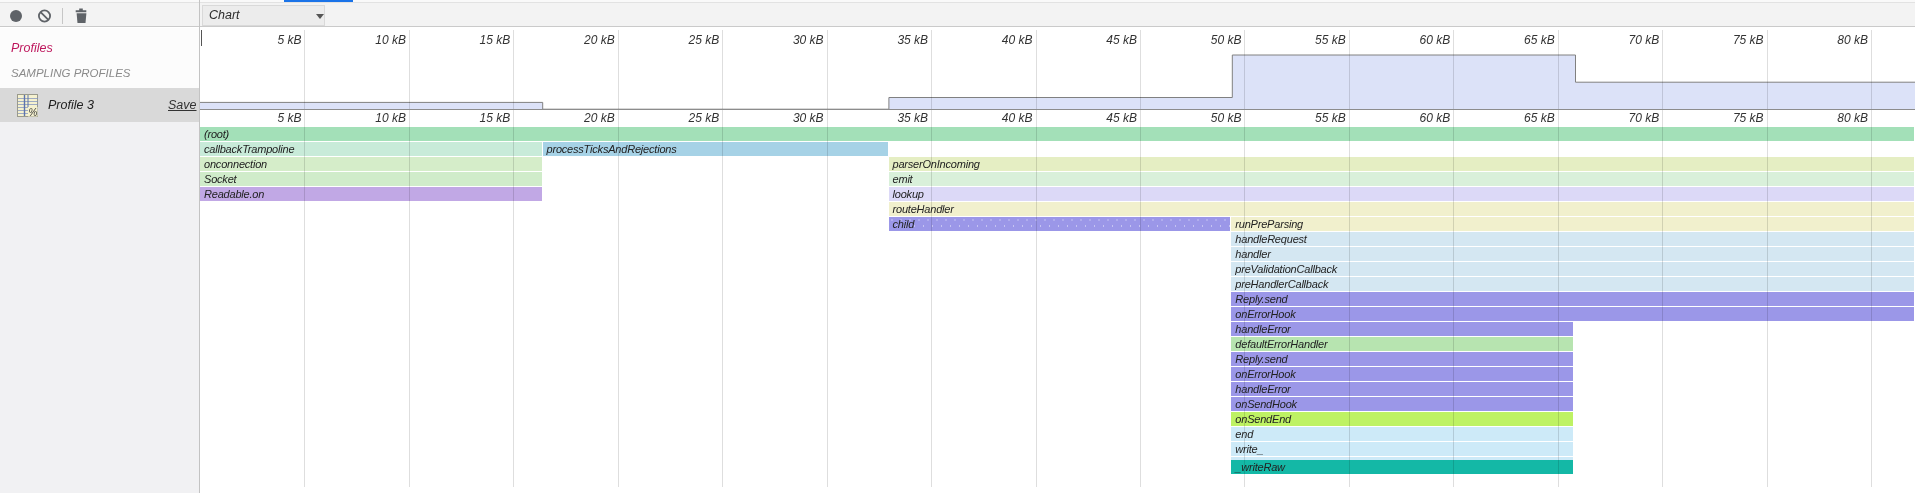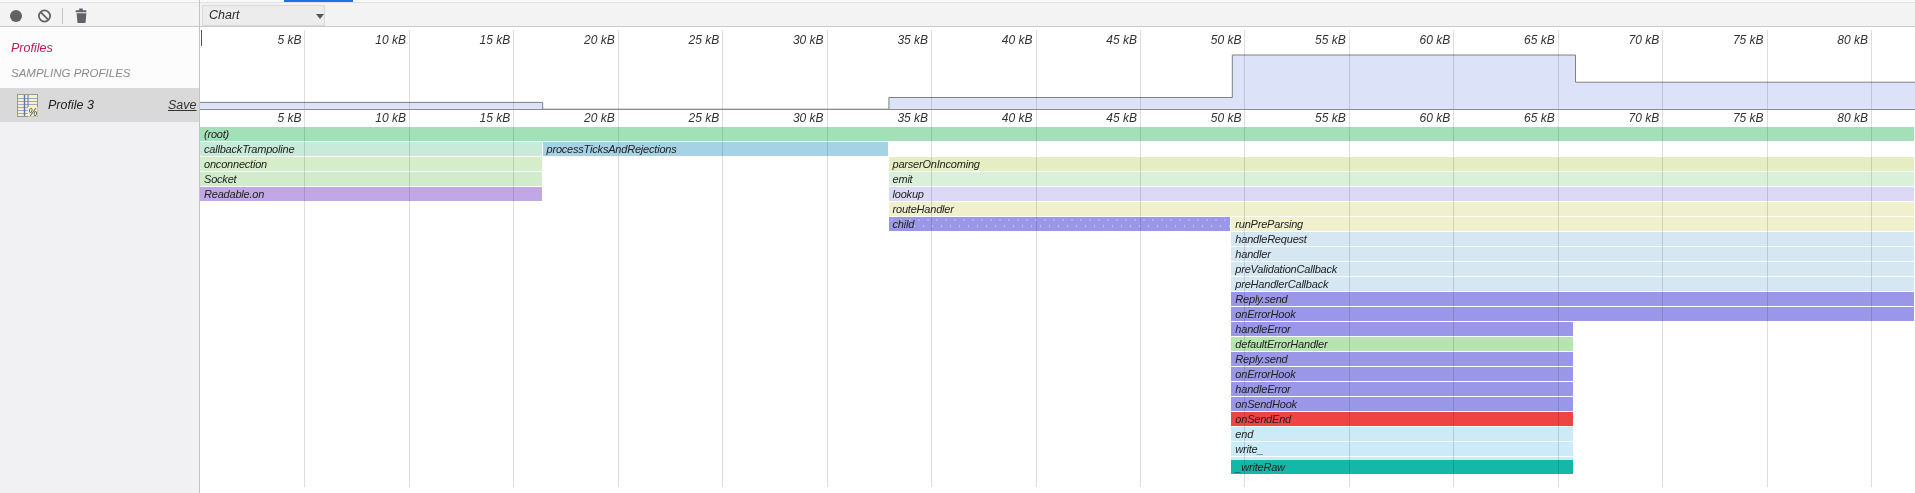--- a/index.html
+++ b/index.html
@@ -121,21 +121,21 @@
     <div class="bar" style="left:1231.3px;top:262px;width:682.7px;background:#d4e7f2">preValidationCallback</div>
     <div class="bar" style="left:1231.3px;top:277px;width:682.7px;background:#d4e7f2">preHandlerCallback</div>
     <div class="bar" style="left:1231.3px;top:292px;width:682.7px;background:#9b97e8">Reply.send</div>
     <div class="bar" style="left:1231.3px;top:307px;width:682.7px;background:#9b97e8">onErrorHook</div>
     <div class="bar" style="left:1231.3px;top:322px;width:341.9px;background:#9b97e8">handleError</div>
     <div class="bar" style="left:1231.3px;top:337px;width:341.9px;background:#b7e4b0">defaultErrorHandler</div>
     <div class="bar" style="left:1231.3px;top:352px;width:341.9px;background:#9b97e8">Reply.send</div>
     <div class="bar" style="left:1231.3px;top:367px;width:341.9px;background:#9b97e8">onErrorHook</div>
     <div class="bar" style="left:1231.3px;top:382px;width:341.9px;background:#9b97e8">handleError</div>
     <div class="bar" style="left:1231.3px;top:397px;width:341.9px;background:#9b97e8">onSendHook</div>
-    <div class="bar" style="left:1231.3px;top:412px;width:341.9px;background:#ef4444">onSendEnd</div>
+    <div class="bar" style="left:1231.3px;top:412px;width:341.9px;background:#bef264">onSendEnd</div>
     <div class="bar" style="left:1231.3px;top:427px;width:341.9px;background:#cdeaf8">end</div>
     <div class="bar" style="left:1231.3px;top:442px;width:341.9px;background:#cdeaf8">write_</div>
     <div class="bar" style="left:1231.3px;top:457px;width:341.9px;background:#cdeaf8">_send</div>
     <div class="bar" style="left:1231.3px;top:460px;width:341.9px;background:#14b8a6">_writeRaw</div>
 <div class="gl ov" style="left:304.4px"></div>
     <div class="gl fl" style="left:304.4px"></div>
     <div class="gl ov" style="left:408.9px"></div>
     <div class="gl fl" style="left:408.9px"></div>
     <div class="gl ov" style="left:513.3px"></div>
     <div class="gl fl" style="left:513.3px"></div>

